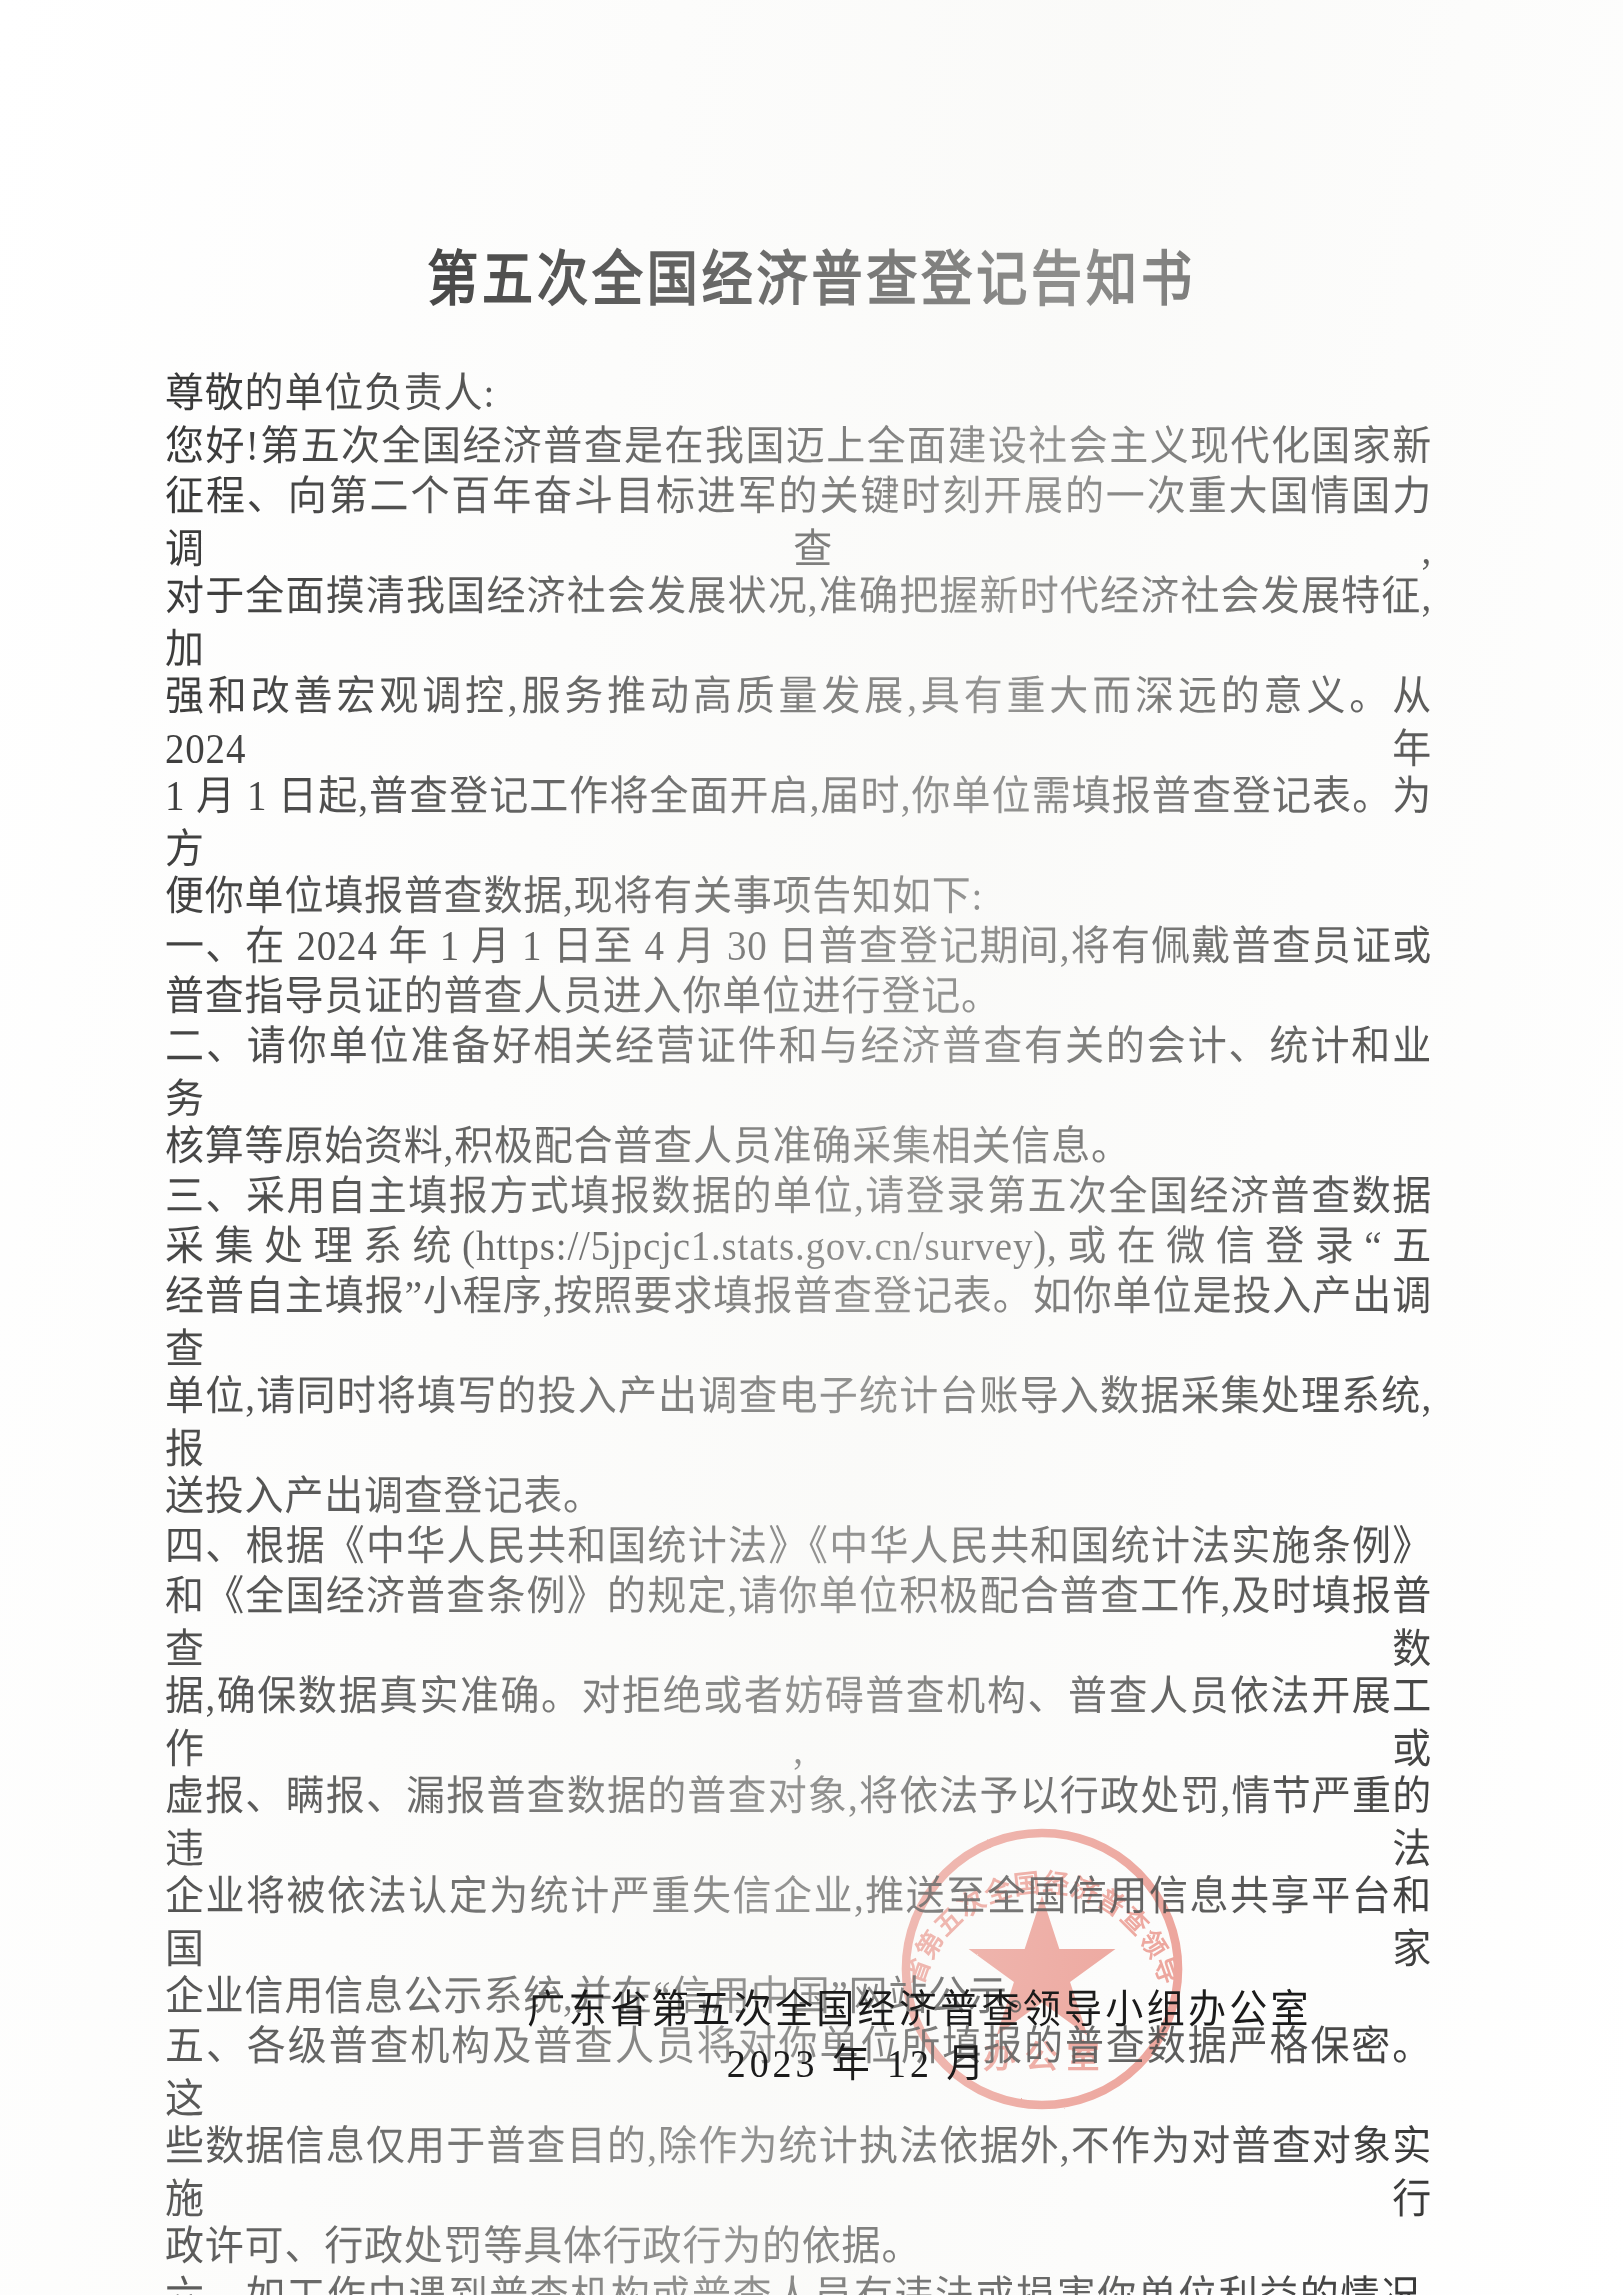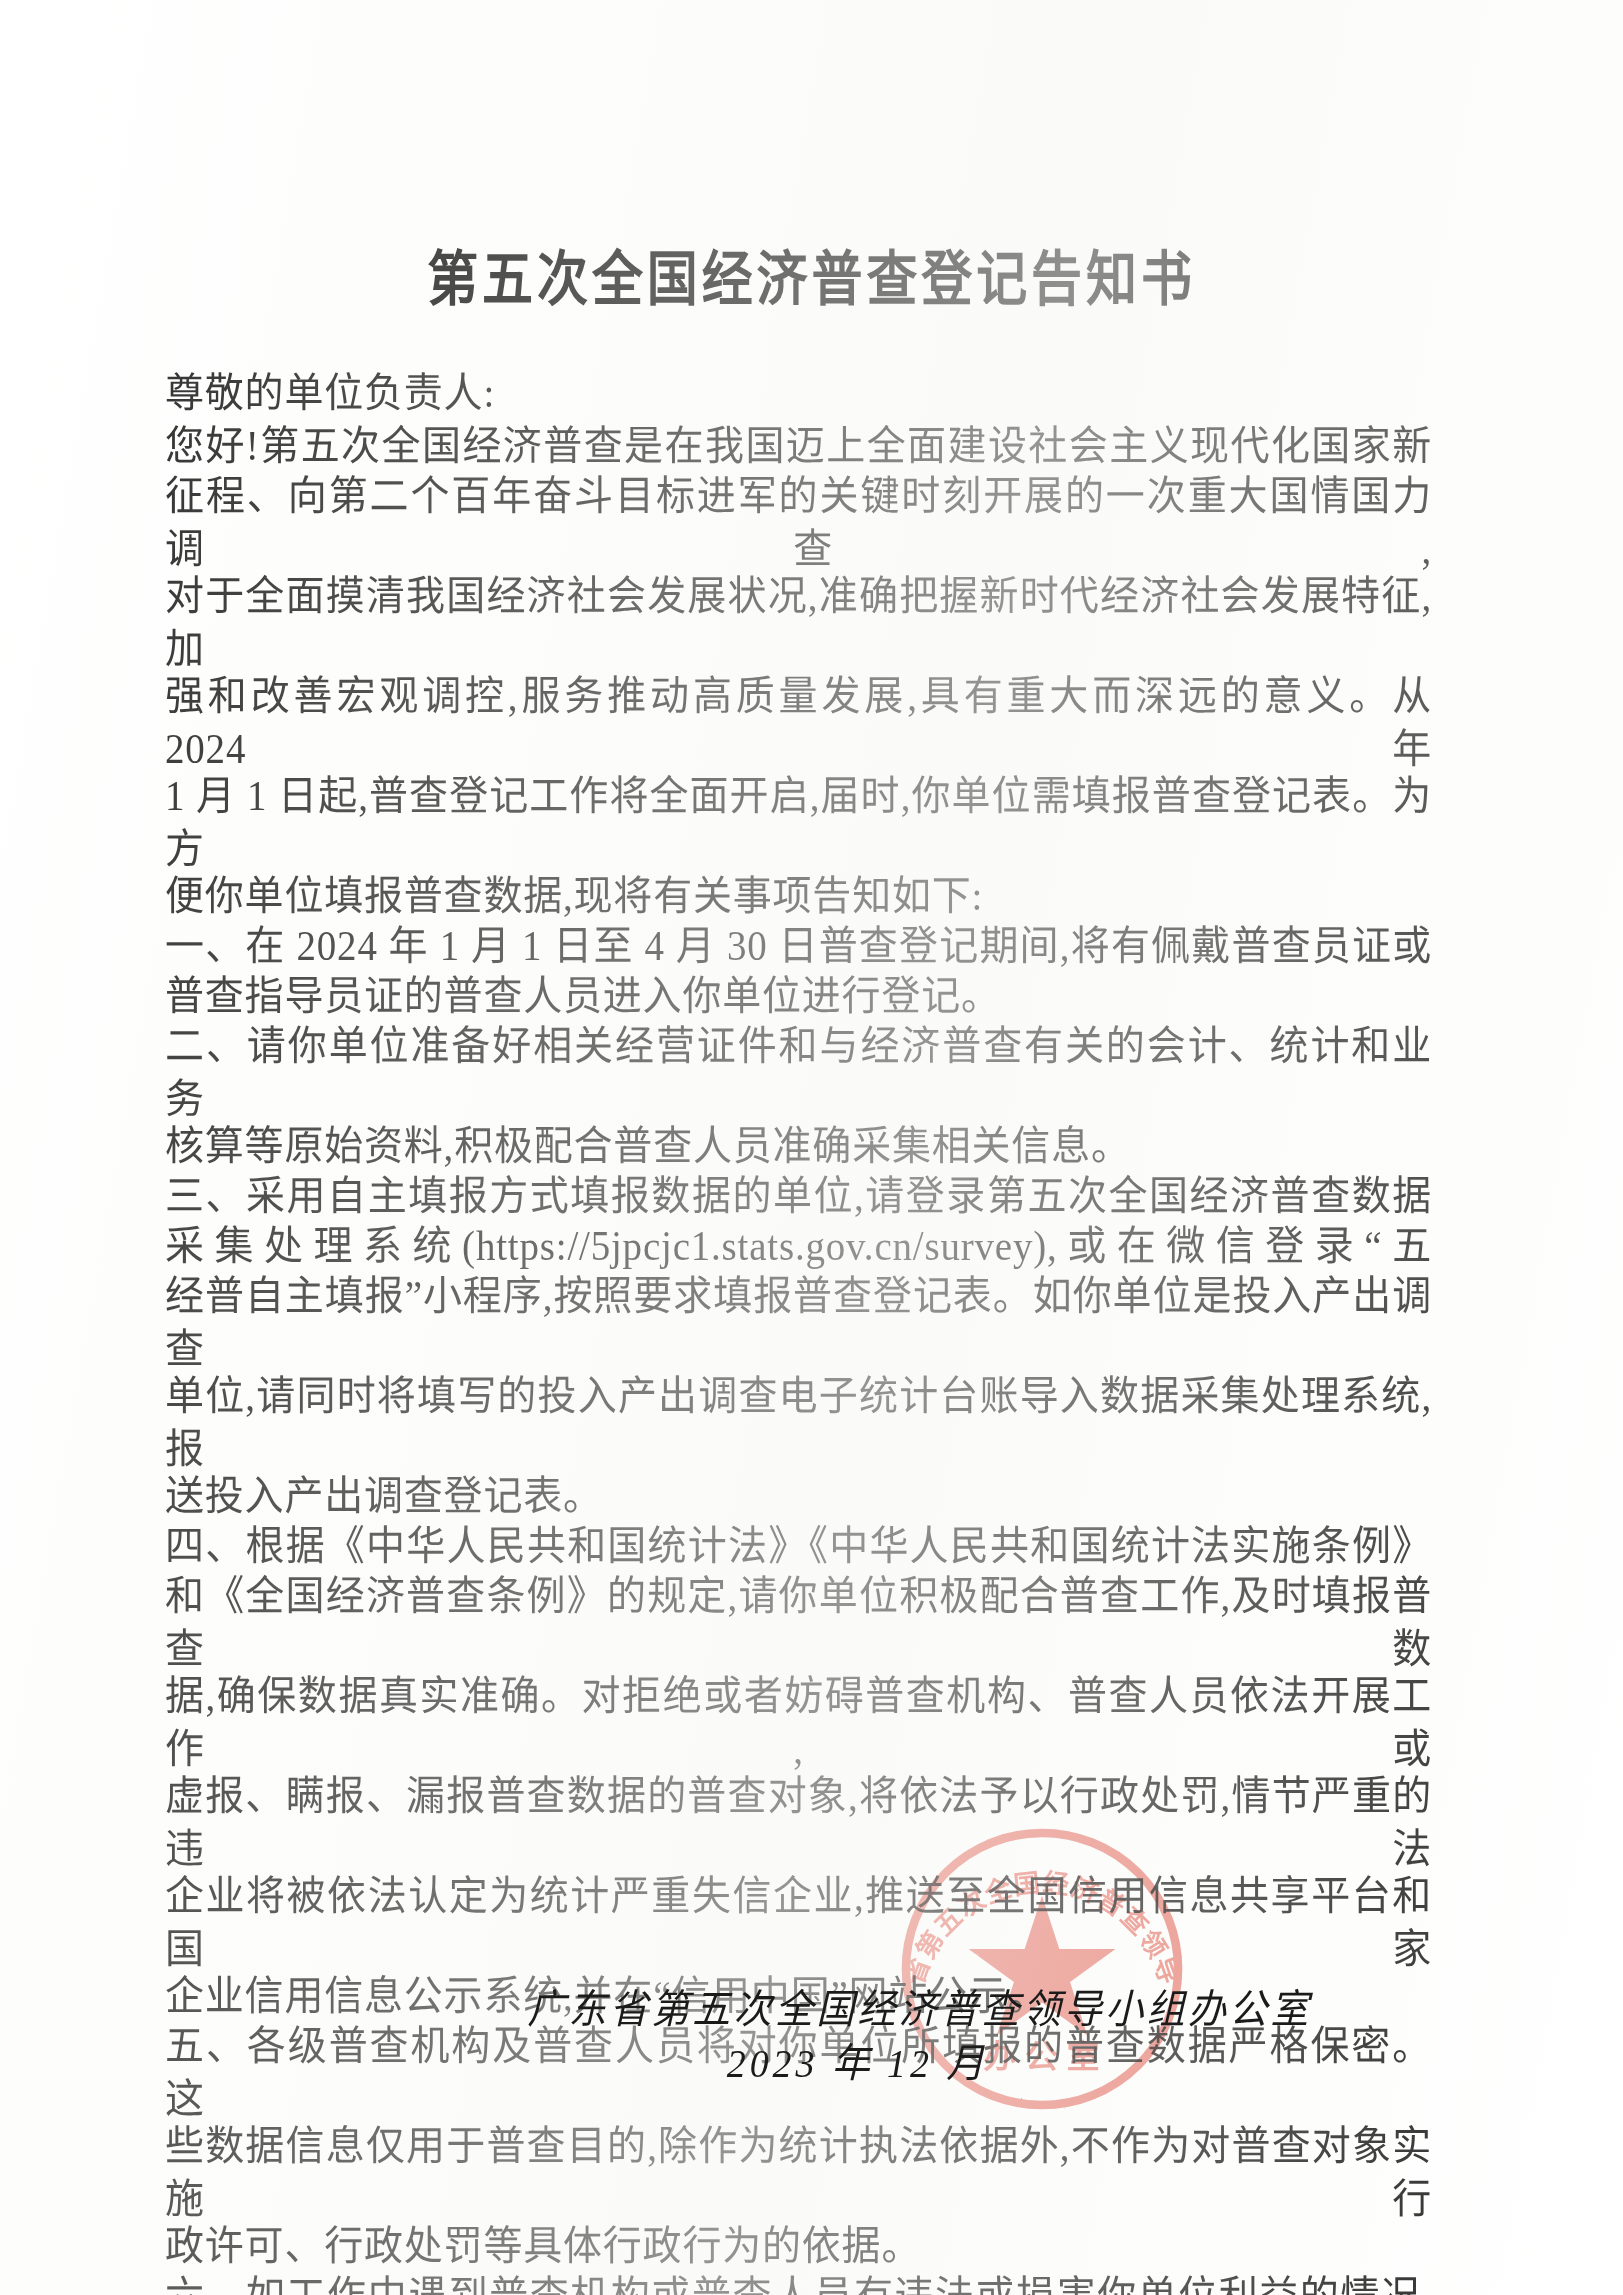--- a/index.html
+++ b/index.html
@@ -71,21 +71,20 @@
 
   .salutation { margin-bottom: 2.6px; }
 
   .signature {
     position: absolute;
     left: 0;
     top: 1983px;
     width: 1623px;
     text-align: center;
     z-index: 4;
-    font-style: italic;
   }
   .sig-org {
     font-size: 38px;
     line-height: 51px;
     letter-spacing: 3.3px;
     padding-left: 216px;
     transform: scaleY(1.06);
     transform-origin: center top;
   }
   .sig-date {

